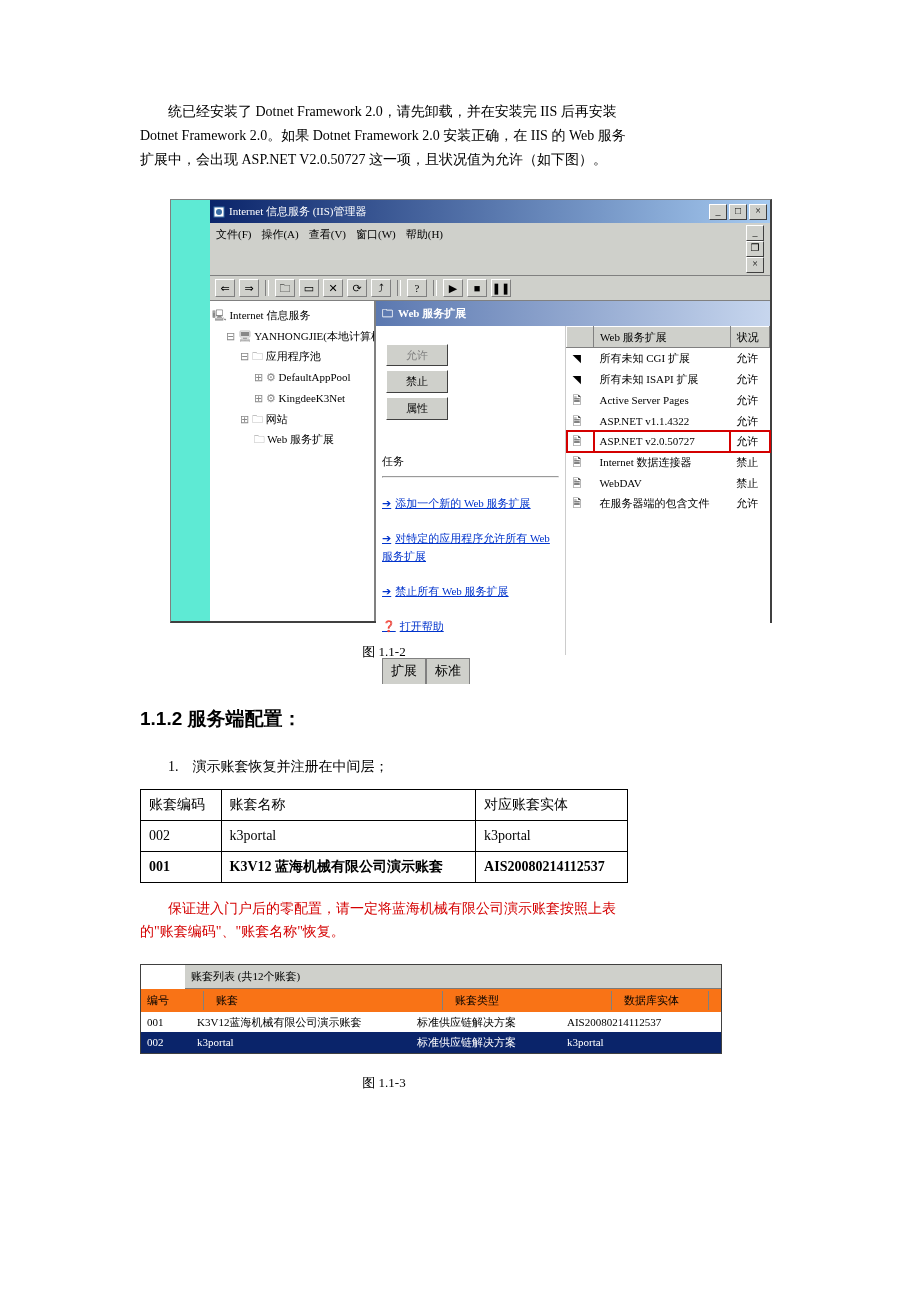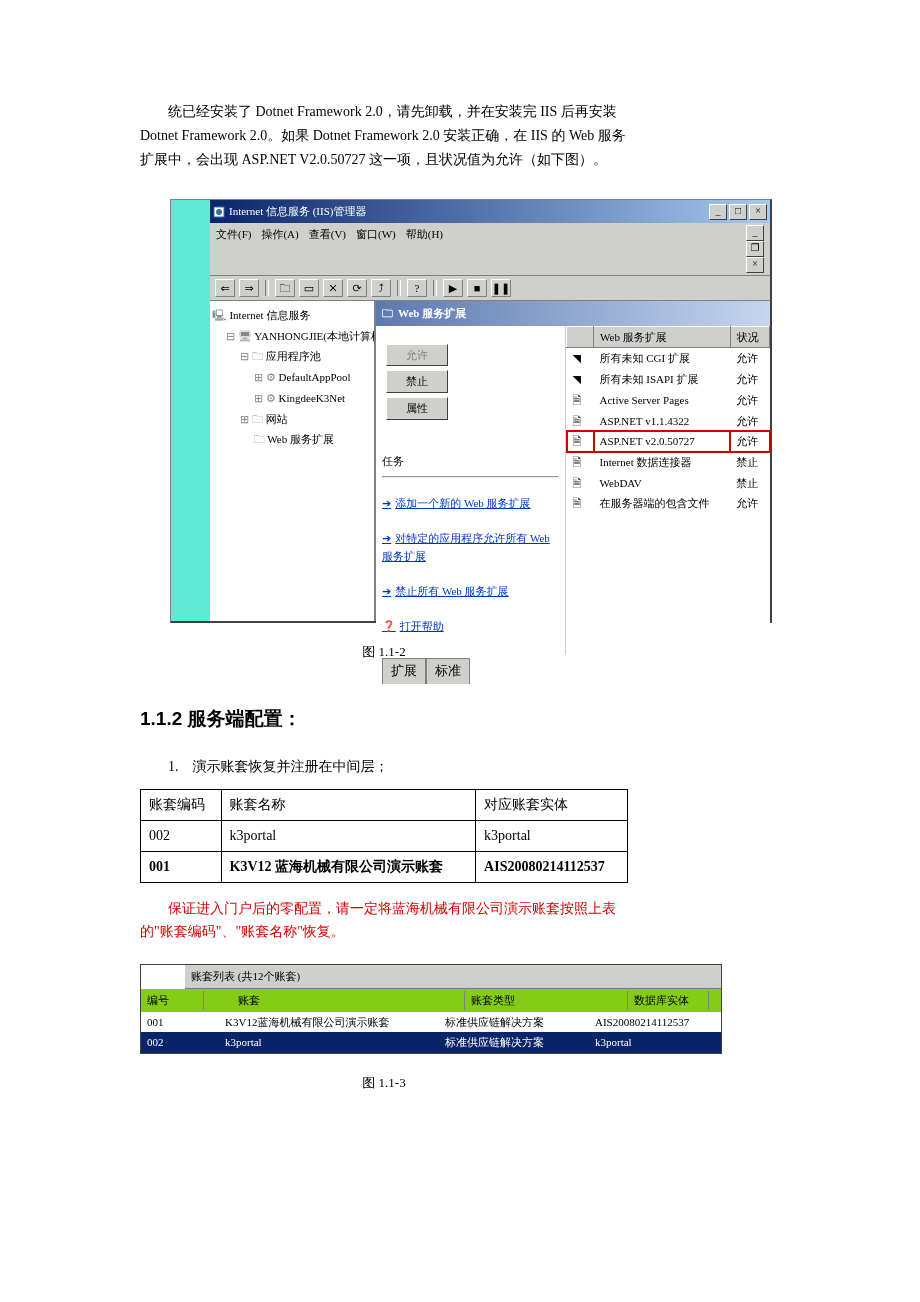--- a/index.html
+++ b/index.html
@@ -135,26 +135,26 @@
     padding: 3px 8px;
     text-align: left;
     font-weight: normal;
     vertical-align: top;
   }
   .acct-table tr.bold td { font-weight: bold; }
   .red { color: #d40000; }
   .red-paragraph { text-indent: 2em; margin-top: 14px; }
   .db-list { margin: 20px 0 4px 0; border: 1px solid #404040; font-family: Tahoma,"SimSun"; font-size: 11px; width: 580px; }
   .db-list .hdr { background: #cfd0cb; padding: 2px 6px; border-bottom: 1px solid #7a7a7a; margin-left: 44px; }
-  .db-list .cols { display: flex; padding: 2px 6px; background: #84cc16; }
+  .db-list .cols { display: flex; padding: 2px 6px; background: #f97316; gap: 6px; }
   .db-list .col { border-right: 1px solid #808080; padding-right: 6px; margin-right: 6px; }
   .db-list .row { display: flex; padding: 1px 6px; background: #fff; }
   .db-list .row.sel { background: #0a246a; color: #fff; }
   .c1 { width: 50px; }
-  .c2 { width: 220px; margin-left: 28px; }
+  .c2 { width: 220px; }
   .c3 { width: 150px; }
   .c4 { flex: 1; }
   svg.ico { width: 12px; height: 12px; }
 </style>
 </head>
 <body>
 
 <div class="page">
 
   <p class="para">统已经安装了 Dotnet Framework 2.0，请先卸载，并在安装完 IIS 后再安装 Dotnet Framework 2.0。如果 Dotnet Framework 2.0 安装正确，在 IIS 的 Web 服务扩展中，会出现 ASP.NET V2.0.50727 这一项，且状况值为允许（如下图）。</p>

